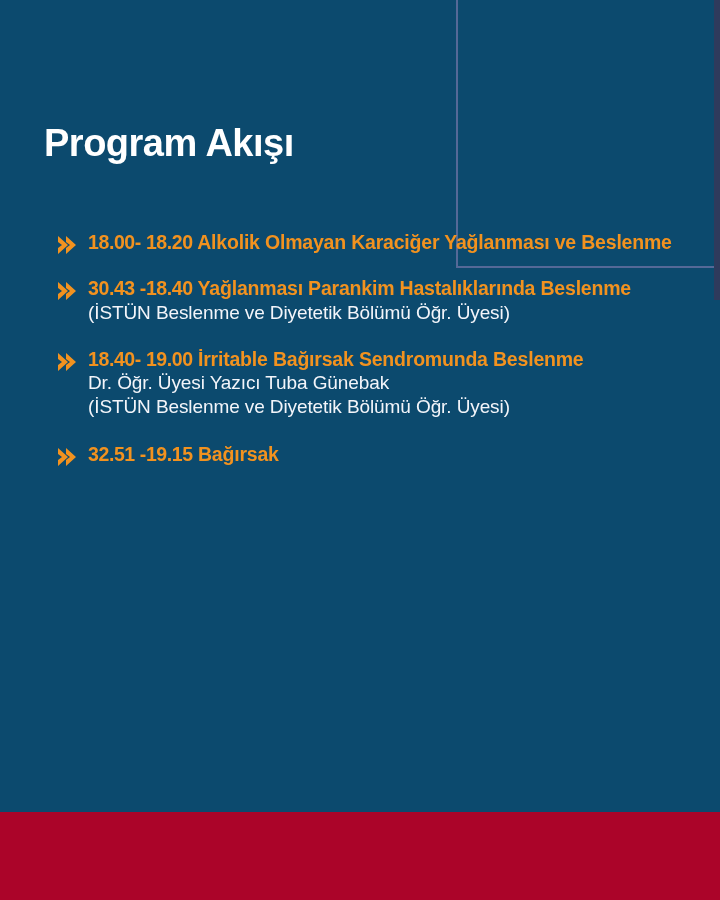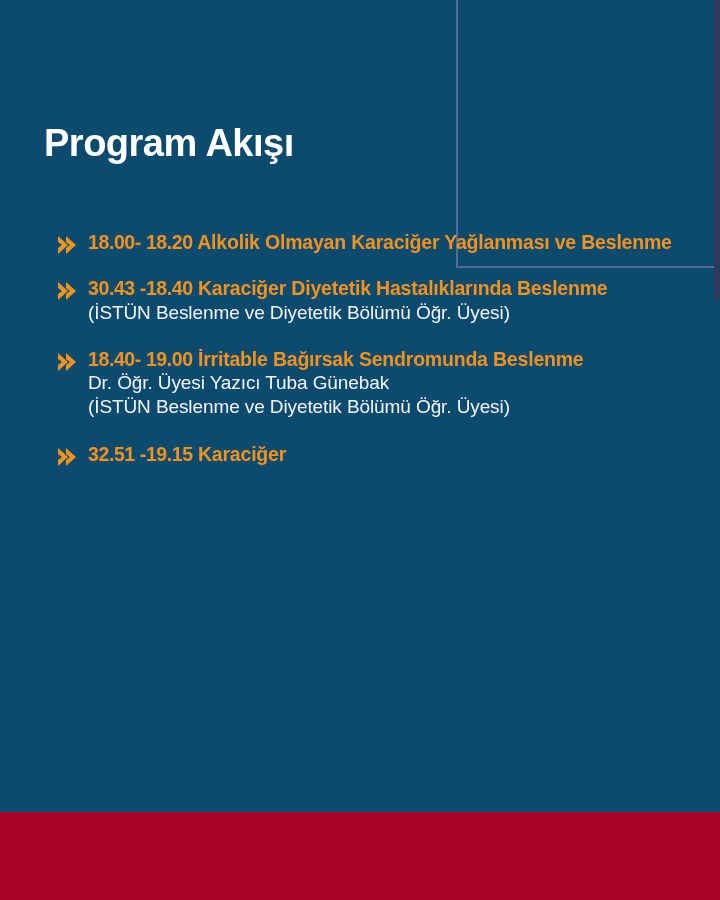--- a/index.html
+++ b/index.html
@@ -146,21 +146,21 @@
         <span class="entry-time">18.00- 18.20</span><span class="entry-topic"> Alkolik Olmayan Karaciğer Yağlanması ve Beslenme</span>
       </p>
     </li>
 
     <li class="program-item">
       <svg class="chev-icon" viewBox="0 0 24 24" aria-hidden="true">
         <path d="M2 3 L12 12 L2 21 L2 15 L6 12 L2 9 Z" fill="#f2921f"></path>
         <path d="M10 3 L20 12 L10 21 L10 15 L14 12 L10 9 Z" fill="#f2921f"></path>
       </svg>
       <p class="entry-head">
-        <span class="entry-time">30.43 -18.40</span><span class="entry-topic"> Karaciğer Diyetetik Hastalıklarında Beslenme</span>
+        <span class="entry-time">30.43 -18.40</span><span class="entry-topic"> Yağlanması Parankim Hastalıklarında Beslenme</span>
       </p>
       <p class="entry-affiliation">(İSTÜN Beslenme ve Diyetetik Bölümü Öğr. Üyesi)</p>
     </li>
 
     <li class="program-item">
       <svg class="chev-icon" viewBox="0 0 24 24" aria-hidden="true">
         <path d="M2 3 L12 12 L2 21 L2 15 L6 12 L2 9 Z" fill="#f2921f"></path>
         <path d="M10 3 L20 12 L10 21 L10 15 L14 12 L10 9 Z" fill="#f2921f"></path>
       </svg>
       <p class="entry-head">
@@ -169,21 +169,21 @@
       <p class="entry-speaker">Dr. Öğr. Üyesi Yazıcı Tuba Günebak</p>
       <p class="entry-affiliation">(İSTÜN Beslenme ve Diyetetik Bölümü Öğr. Üyesi)</p>
     </li>
 
     <li class="program-item">
       <svg class="chev-icon" viewBox="0 0 24 24" aria-hidden="true">
         <path d="M2 3 L12 12 L2 21 L2 15 L6 12 L2 9 Z" fill="#f2921f"></path>
         <path d="M10 3 L20 12 L10 21 L10 15 L14 12 L10 9 Z" fill="#f2921f"></path>
       </svg>
       <p class="entry-head">
-        <span class="entry-time">32.51 -19.15</span><span class="entry-topic"> Karaciğer</span>
+        <span class="entry-time">32.51 -19.15</span><span class="entry-topic"> Bağırsak</span>
       </p>
     </li>
 
 
   </ul>
 
   <div class="bottom-band"></div>
 
 </div>
 

